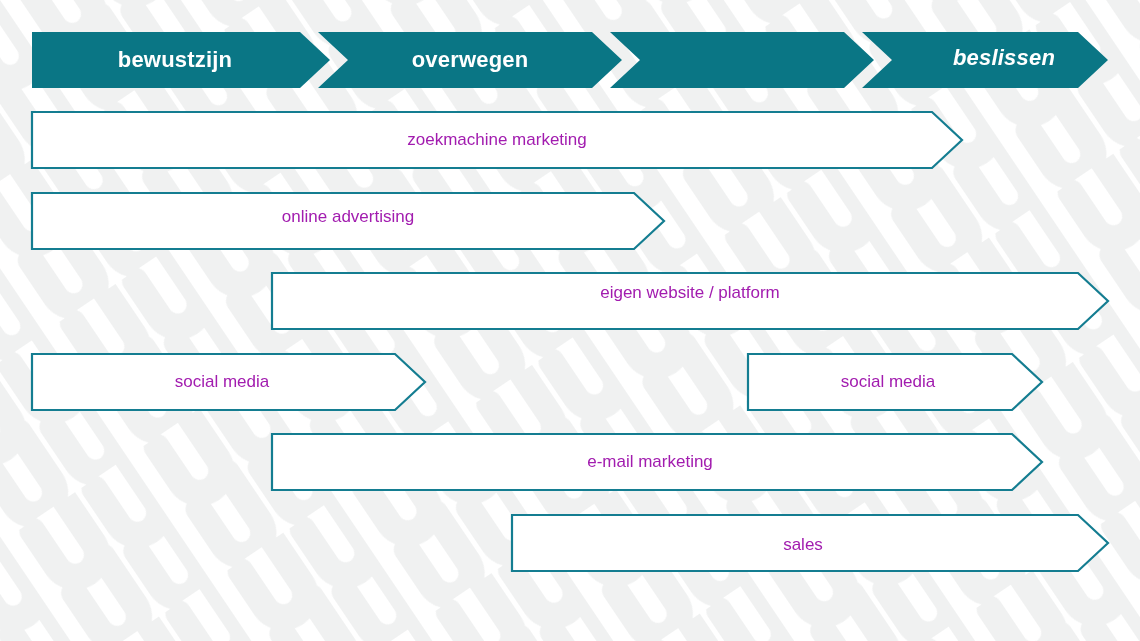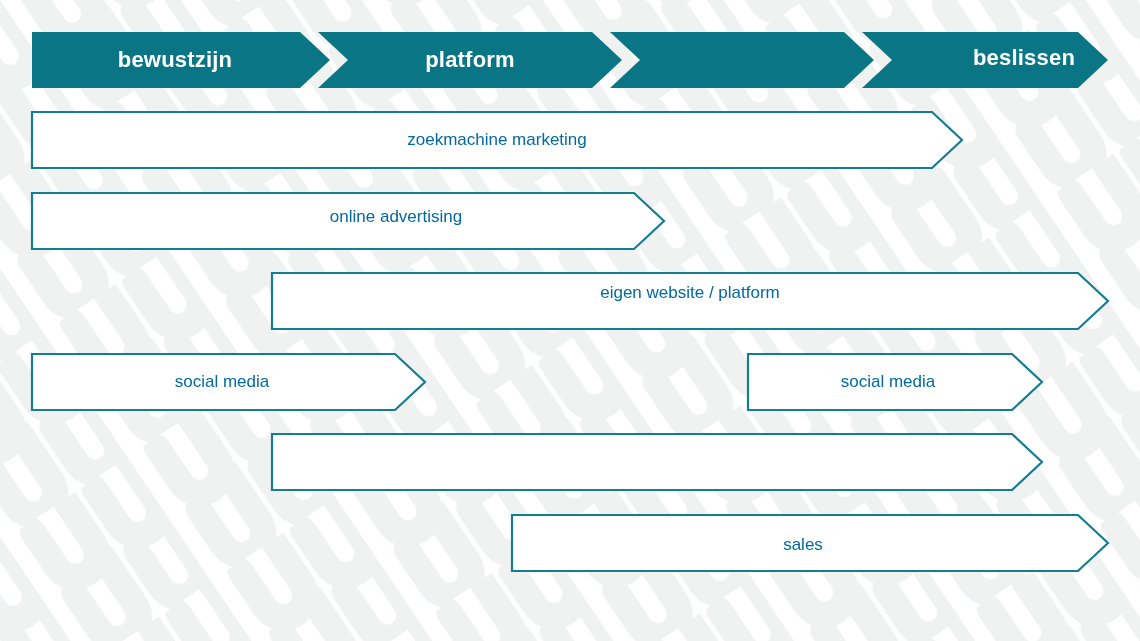--- a/index.html
+++ b/index.html
@@ -7,21 +7,21 @@
   #stage{position:relative;width:1140px;height:641px;background:#ffffff;}
   #bgpattern{position:absolute;inset:0;width:1140px;height:641px;pointer-events:none;}
   #content{position:absolute;inset:0;width:1140px;height:641px;}
 
   .stage-label{
     position:absolute;color:#ffffff;font-weight:bold;font-size:22px;
     letter-spacing:.2px;white-space:nowrap;
     display:flex;align-items:center;justify-content:center;
   }
   .bar-label{
-    position:absolute;color:#0369a1;font-size:17px;white-space:nowrap;
+    position:absolute;color:#a21caf;font-size:17px;white-space:nowrap;
     display:flex;align-items:center;justify-content:center;text-align:center;
   }
 </style>
 </head>
 <body>
 
 <div id="stage">
 
   <svg id="bgpattern" viewBox="0 0 1140 641" xmlns="http://www.w3.org/2000/svg" aria-hidden="true">
     <defs>
@@ -52,23 +52,24 @@
       <polygon points="32,193 634,193 664,221 634,249 32,249"></polygon>
       <polygon points="272,273 1078,273 1108,301 1078,329 272,329"></polygon>
       <polygon points="32,354 395,354 425,382 395,410 32,410"></polygon>
       <polygon points="748,354 1012,354 1042,382 1012,410 748,410"></polygon>
       <polygon points="272,434 1012,434 1042,462 1012,490 272,490"></polygon>
       <polygon points="512,515 1078,515 1108,543 1078,571 512,571"></polygon>
     </g>
   </svg>
 
   <div class="stage-label" style="left:32px;top:32px;width:286px;height:56px;">bewustzijn</div>
-  <div class="stage-label" style="left:330px;top:32px;width:280px;height:56px;">platform</div>
-  <div class="stage-label" style="left:914px;top:32px;width:220px;height:52px;">beslissen</div>
+  <div class="stage-label" style="left:330px;top:32px;width:280px;height:56px;">overwegen</div>
+  <div class="stage-label" style="left:894px;top:32px;width:220px;height:52px;font-style:italic;">beslissen</div>
 
   <div class="bar-label" style="left:32px;top:112px;width:930px;height:56px;">zoekmachine marketing</div>
-  <div class="bar-label" style="left:32px;top:193px;width:632px;height:48px;margin-left:48px;">online advertising</div>
+  <div class="bar-label" style="left:32px;top:193px;width:632px;height:48px;">online advertising</div>
   <div class="bar-label" style="left:272px;top:265px;width:836px;height:56px;">eigen website / platform</div>
   <div class="bar-label" style="left:32px;top:354px;width:380px;height:56px;">social media</div>
   <div class="bar-label" style="left:748px;top:354px;width:280px;height:56px;">social media</div>
+  <div class="bar-label" style="left:272px;top:434px;width:756px;height:56px;">e-mail marketing</div>
   <div class="bar-label" style="left:512px;top:515px;width:582px;height:60px;">sales</div>
 
 </div>
 
 </body></html>

